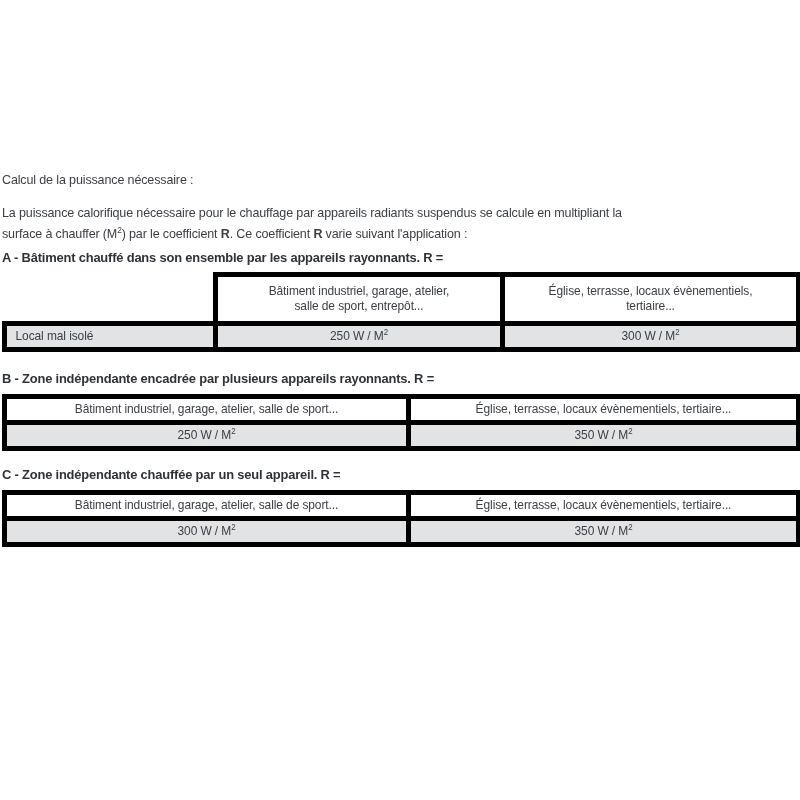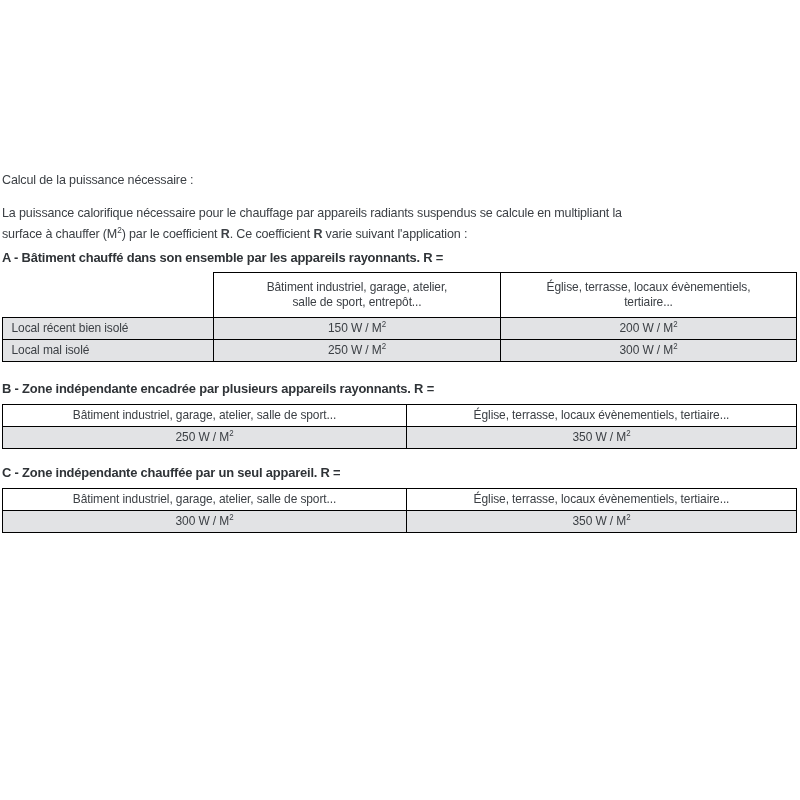--- a/index.html
+++ b/index.html
@@ -73,21 +73,21 @@
 
   
   table {
     border-collapse: collapse;
     table-layout: fixed;
     font-size: 12.6px;
     color: #3c4045;
     letter-spacing: -0.1px;
   }
   td {
-    border: 1px solid #000000;
+    border: 5px solid #000000;
     padding: 0;
     vertical-align: middle;
     text-align: center;
     height: 21px;
   }
   .cellpad {
     transform: scaleX(0.95);
     transform-origin: center center;
     line-height: 15px;
     padding: 1px 4px;
@@ -153,31 +153,20 @@
             </div>
           </td>
           <td class="white hdr2">
             <div class="cellpad">
               <div>Église, terrasse, locaux évènementiels,</div>
               <div>tertiaire...</div>
             </div>
           </td>
         </tr>
 
-        <tr>
-          <td class="shade">
-            <div class="cellpad left">Local récent bien isolé</div>
-          </td>
-          <td class="shade">
-            <div class="cellpad"><span>150 W / M</span><sup>2</sup></div>
-          </td>
-          <td class="shade">
-            <div class="cellpad"><span>200 W / M</span><sup>2</sup></div>
-          </td>
-        </tr>
 
 
         <tr>
           <td class="shade">
             <div class="cellpad left">Local mal isolé</div>
           </td>
           <td class="shade">
             <div class="cellpad"><span>250 W / M</span><sup>2</sup></div>
           </td>
           <td class="shade">

